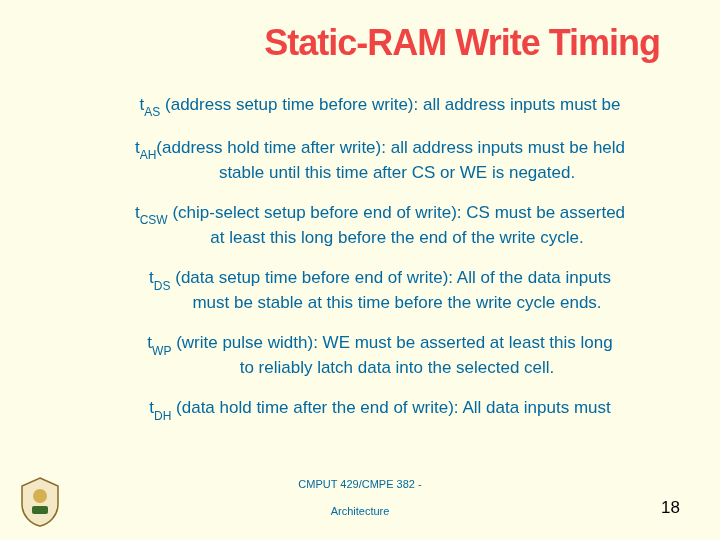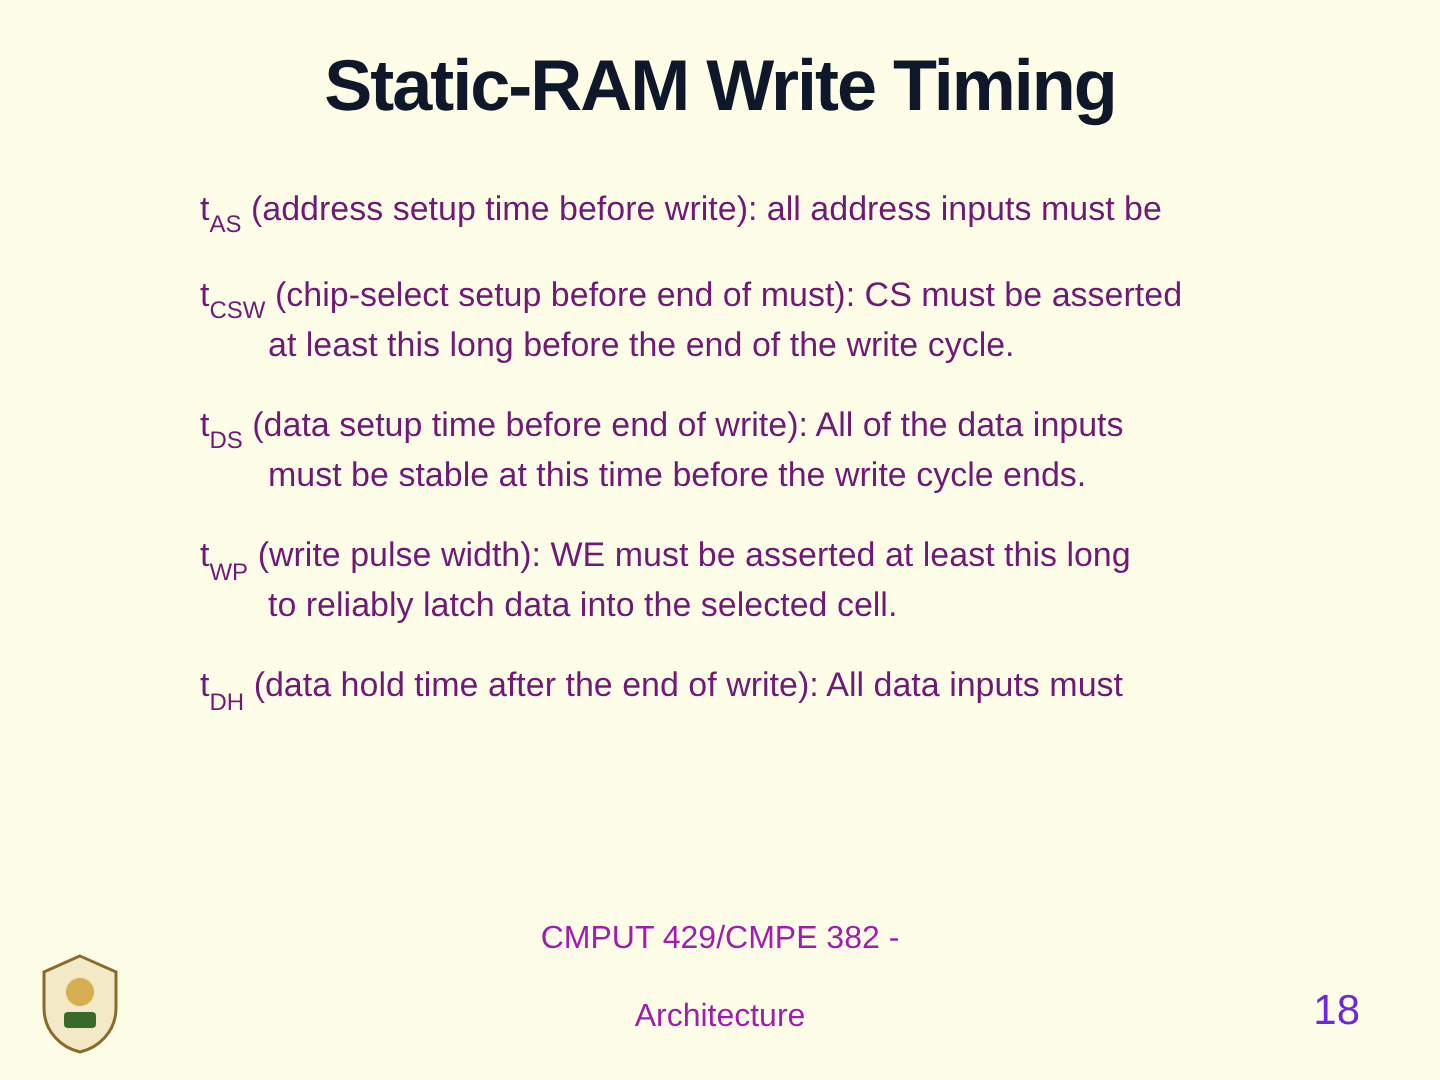--- a/index.html
+++ b/index.html
@@ -12,57 +12,58 @@
   .slide {
     width: 720px;
     height: 540px;
     padding: 22px 60px 20px 60px;
     position: relative;
   }
   .title {
     font-family: Arial Black, Arial, sans-serif;
     font-weight: 900;
     font-size: 36px;
-    color: #0f172a;
-    text-align: center;
+    color: #ef4444;
+    text-align: right;
     margin-bottom: 30px;
     letter-spacing: -1px;
   }
   .items {
     padding-left: 40px;
   }
   .item {
     margin-bottom: 18px;
     font-size: 17px;
     line-height: 1.3;
-    color: #701a75;
+    color: #0369a1;
+    text-align: center;
   }
   .sym {
     display: inline;
   }
   .sub { font-size: 12px; vertical-align: sub; position: relative; top: 2px; }
   .label { }
   .desc { }
   .continuation { padding-left: 34px; display: block; }
   .footer-center {
     position: absolute;
     bottom: 22px;
     left: 0;
     right: 0;
     text-align: center;
-    font-size: 16px;
-    color: #a21caf;
+    font-size: 11px;
+    color: #0369a1;
     line-height: 1.2;
   }
   .pagenum {
     position: absolute;
     bottom: 22px;
     right: 40px;
-    font-size: 21px;
-    color: #6d28d9;
+    font-size: 17px;
+    color: #000000;
   }
   .logo {
     position: absolute;
     bottom: 12px;
     left: 18px;
     width: 44px;
     height: 52px;
   }
   .logo svg { width: 100%; height: 100%; }
 </style>
@@ -72,24 +73,28 @@
 <div class="slide">
   <h1 class="title">Static-RAM Write Timing</h1>
 
   <div class="items">
 
     <div class="item">
       <span class="sym">t<span class="sub">AS</span></span>
       <span class="label">(address setup time before write):</span><span class="desc"> all address inputs must be</span>
     </div>
 
+    <div class="item">
+      <span class="sym">t<span class="sub">AH</span></span><span class="label">(address hold time after write):</span><span class="desc"> all address inputs must be held</span>
+      <span class="continuation">stable until this time after CS or WE is negated.</span>
+    </div>
 
     <div class="item">
       <span class="sym">t<span class="sub">CSW</span></span>
-      <span class="label">(chip-select setup before end of must):</span><span class="desc"> CS must be asserted</span>
+      <span class="label">(chip-select setup before end of write):</span><span class="desc"> CS must be asserted</span>
       <span class="continuation">at least this long before the end of the write cycle.</span>
     </div>
 
     <div class="item">
       <span class="sym">t<span class="sub">DS</span></span>
       <span class="label">(data setup time before end of write):</span><span class="desc"> All of the data inputs</span>
       <span class="continuation">must be stable at this time before the write cycle ends.</span>
     </div>
 
     <div class="item">

